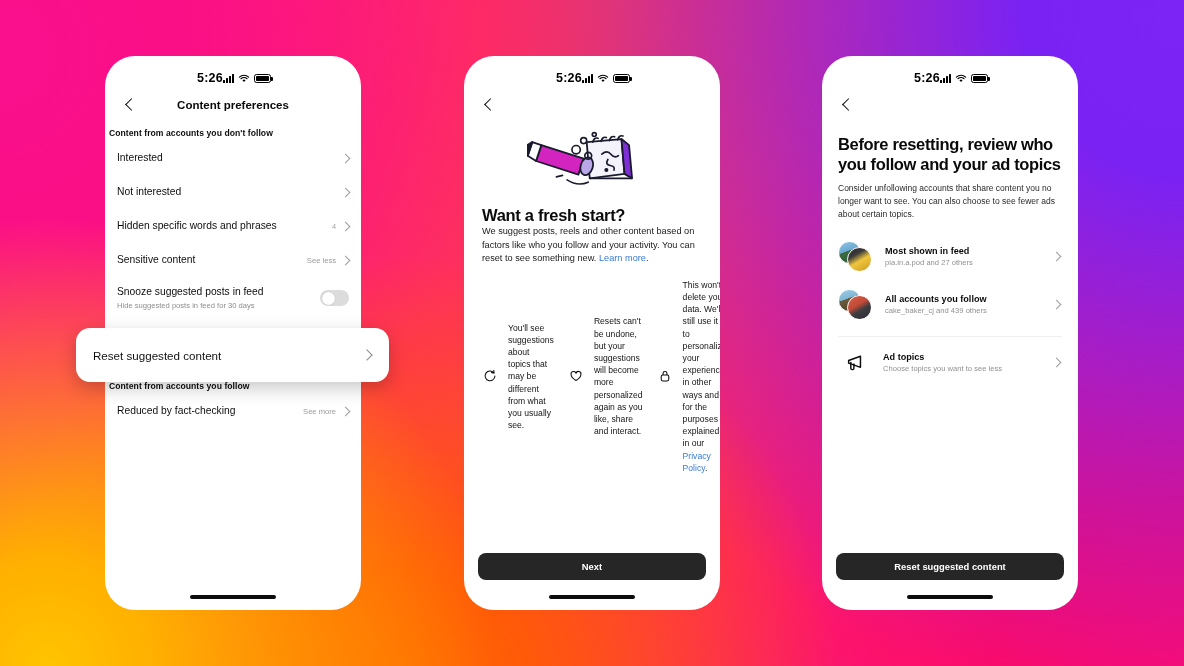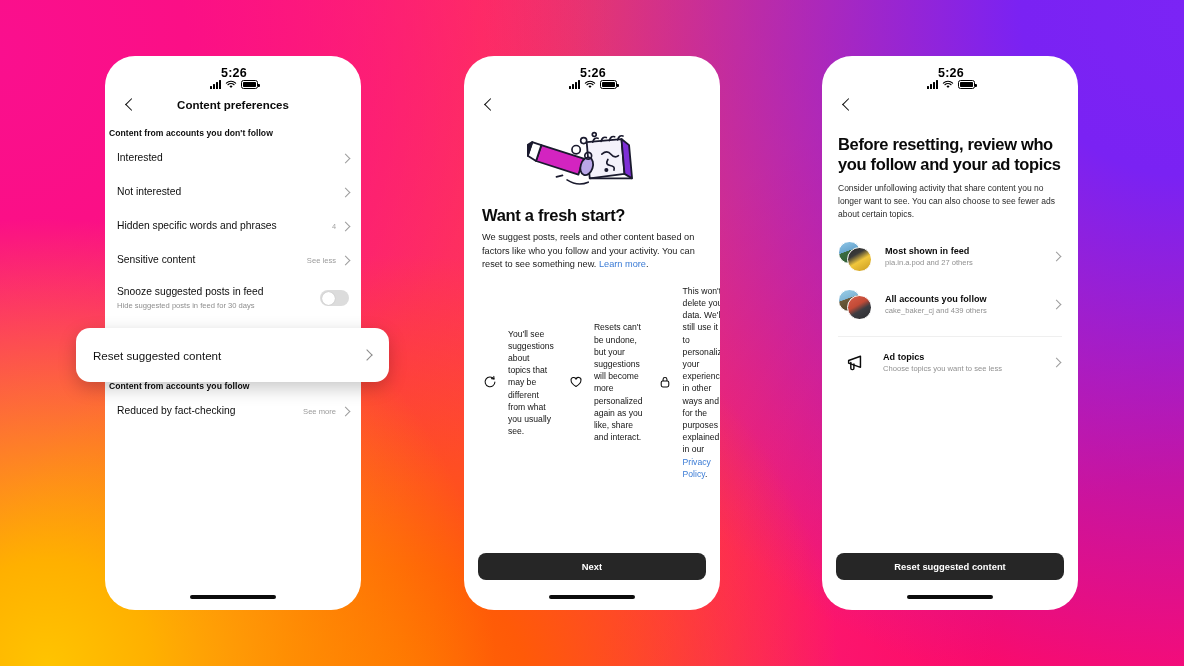--- a/index.html
+++ b/index.html
@@ -29,23 +29,22 @@
     border-radius: 30px;
     overflow: hidden;
   }
   #phone-1 { left: 105px; top: 56px; }
   #phone-2 { left: 464px; top: 56px; }
   #phone-3 { left: 822px; top: 56px; }
 
   
   .statusbar {
     height: 34px;
-    display: flex; align-items: center; justify-content: flex-start;
+    display: flex; align-items: center; justify-content: center;
     padding: 10px 20px 0 22px;
-    flex-direction: column;
   }
   .sb-time { font-size: 12.5px; font-weight: bold; color: #000; letter-spacing: .2px; }
   .sb-icons { display: flex; align-items: center; gap: 4px; }
   .ic-cell { display: flex; align-items: flex-end; gap: 1px; height: 9px; }
   .ic-cell i { display: block; width: 2px; background: #000; border-radius: .5px; }
   .ic-cell i:nth-child(1) { height: 3px; }
   .ic-cell i:nth-child(2) { height: 5px; }
   .ic-cell i:nth-child(3) { height: 7px; }
   .ic-cell i:nth-child(4) { height: 9px; }
   .ic-wifi { width: 12px; height: 9px; }
@@ -122,21 +121,21 @@
   .highlight-card .chev { width: 8px; height: 8px; border-width: 1.4px; border-color: #8a8a8a; }
 
   
   .p2-body { padding: 0 18px; }
   .illus-wrap { display: flex; justify-content: center; padding: 10px 0 8px; }
   .p2-h1 {
     font-size: 16.5px; font-weight: bold; color: #0b0b0b;
     letter-spacing: -.3px; margin-top: 6px;
   }
   .p2-p {
-    font-size: 9.2px; color: #1a1a1a; line-height: 1.48; margin-top: 6px;
+    font-size: 9.2px; color: #1a1a1a; line-height: 1.48; 
   }
   .lnk { color: #3a7bd5; }
   .bullets { margin-top: 13px; display: flex; flex-direction: row; gap: 14px; }
   .bullet { display: flex; gap: 10px; align-items: center; }
   .bullet .bico { width: 16px; flex: none; display: flex; justify-content: center; }
   .bullet .btxt { font-size: 8.6px; color: #141414; line-height: 1.42; }
 
   
   .p3-body { padding: 0 16px; }
   .p3-h1 {
@@ -410,21 +409,21 @@
         <span class="ic-batt"></span>
       </div>
     </div>
 
     <div class="navbar">
       <div class="back-chevron"></div>
     </div>
 
     <div class="p3-body">
       <div class="p3-h1">Before resetting, review who you follow and your ad topics</div>
-      <div class="p3-p">Consider unfollowing activity that share content you no longer want to see. You can also choose to see fewer ads about certain topics.</div>
+      <div class="p3-p">Consider unfollowing accounts that share content you no longer want to see. You can also choose to see fewer ads about certain topics.</div>
 
       <div class="acct-list">
 
         <div class="acct-row">
           <span class="avatars">
             <span class="av av-back" style="background:linear-gradient(160deg,#8fc7e8 0%,#6ba7cf 42%,#3b6b3f 43%,#2f5c36 100%)"></span>
             <span class="av av-front" style="background:linear-gradient(150deg,#2b2b2b 0%,#3a3a3a 30%,#f0c63c 55%,#c99a1f 100%)"></span>
           </span>
           <span class="acct-main">
             <span class="acct-title">Most shown in feed</span>

